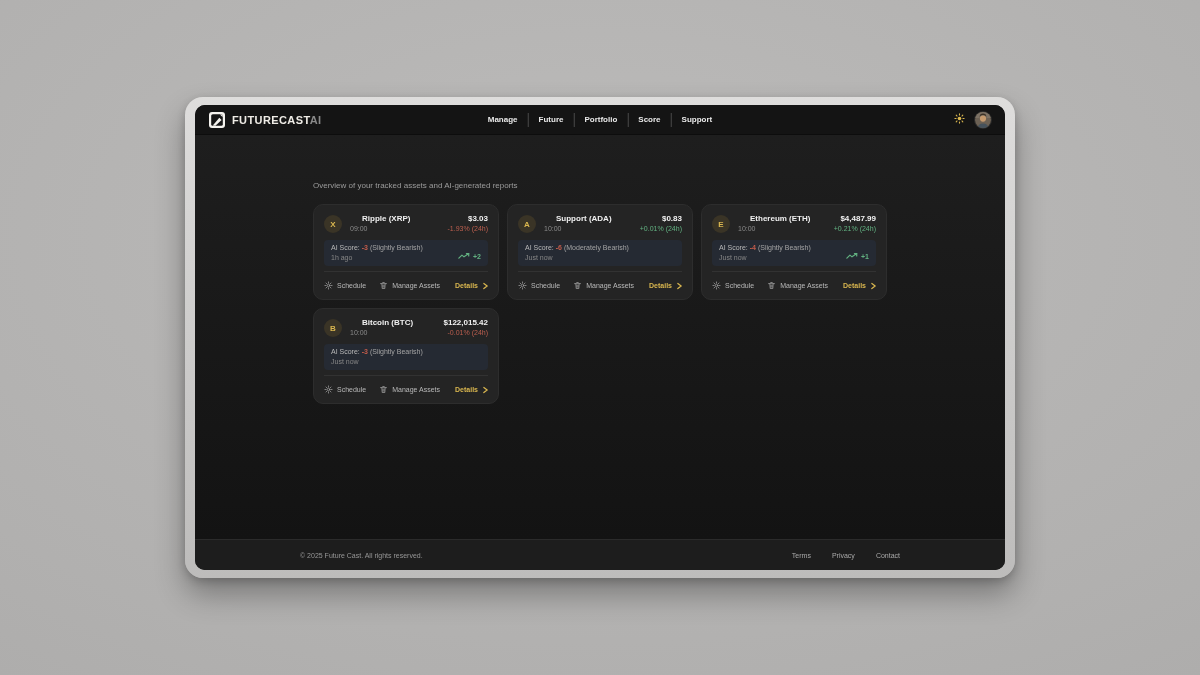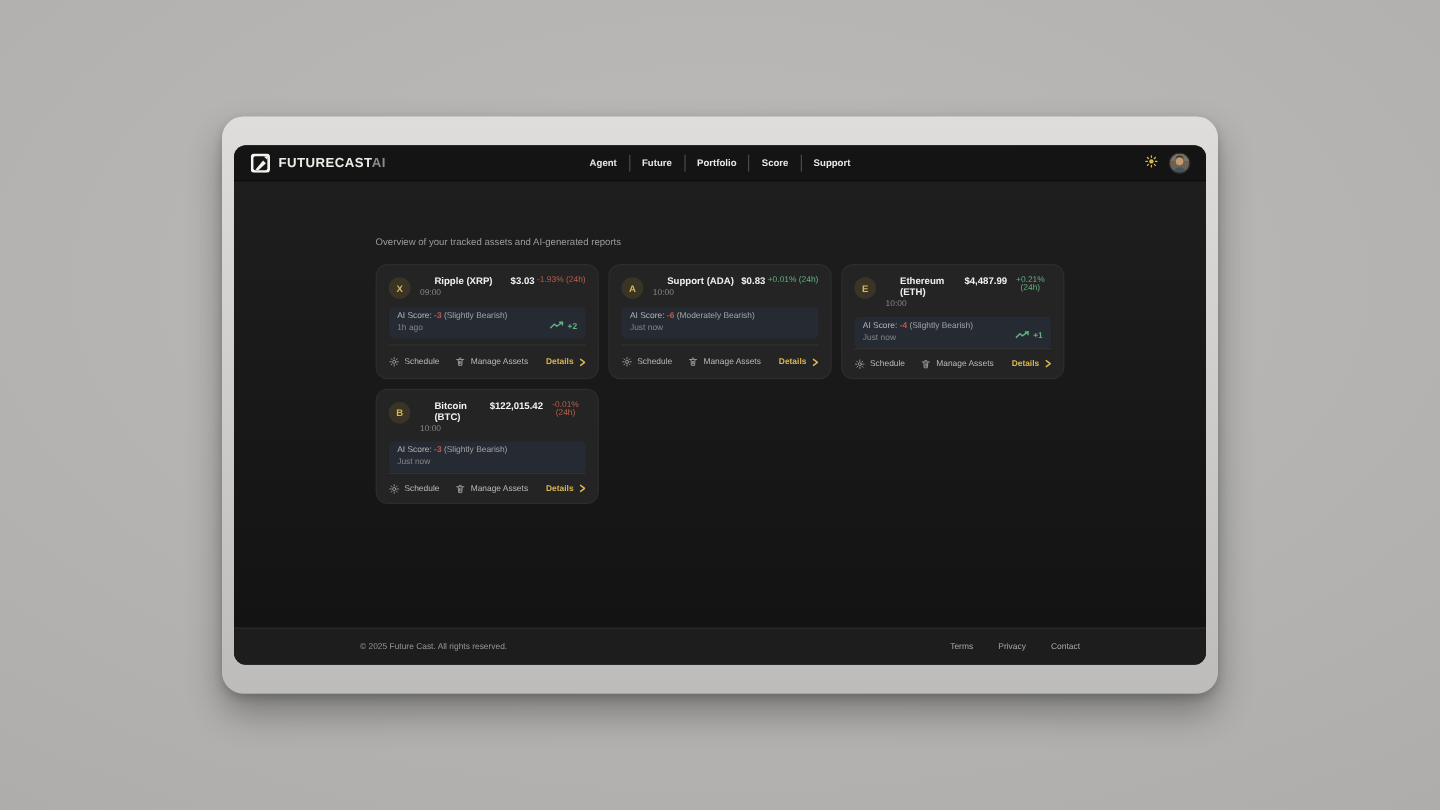--- a/index.html
+++ b/index.html
@@ -11,21 +11,21 @@
   }
   .desktop {
     position: relative; width: 1200px; height: 675px;
     background: radial-gradient(120% 120% at 50% 35%, #bcbbba 0%, #b1b0af 55%, #a7a6a5 100%);
   }
   .window {
     position: absolute; left: 185px; top: 97px; width: 830px; height: 481px;
     border-radius: 18px;
     background: linear-gradient(#dedddc, #bdbcbb);
     box-shadow: 0 16px 30px rgba(0,0,0,.32), 0 3px 8px rgba(0,0,0,.18);
-    padding: 24px 10px;
+    padding: 8px 10px;
   }
   .app {
     width: 100%; height: 100%; border-radius: 10px; overflow: hidden;
     background: #191919; display: flex; flex-direction: column;
   }
 
   
   .app-header {
     flex: 0 0 30px; background: #141414; border-bottom: 1px solid #0d0d0d;
     display: flex; align-items: center; padding: 0 14px; position: relative;
@@ -59,21 +59,21 @@
   }
   .card-head { display: flex; align-items: flex-start; }
   .coin {
     flex: 0 0 18px; width: 18px; height: 18px; border-radius: 50%;
     background: #3a3426; color: #d9b64f; font-size: 8px; font-weight: 700;
     display: flex; align-items: center; justify-content: center; margin-top: 1px;
   }
   .head-text { margin-left: 8px; display: flex; flex-direction: column; gap: 2px; }
   .coin-name { font-size: 8px; font-weight: 700; color: #f0f0f0; margin-left: 12px; }
   .coin-time { font-size: 7px; color: #8b8b8b; }
-  .head-price { margin-left: auto; text-align: center; display: flex; flex-direction: row; gap: 2px; }
+  .head-price { margin-left: auto; text-align: right; display: flex; flex-direction: column; gap: 2px; }
   .price { font-size: 8px; font-weight: 700; color: #f2f2f2; }
   .change { font-size: 7px; }
   .change.up { color: #62b181; }
   .change.down { color: #bd5f4f; }
 
   .ai-strip {
     margin-top: 7px; background: #252a33; border-radius: 4px; padding: 4px 7px 5px;
     display: flex; justify-content: space-between; align-items: flex-end;
   }
   .ai-line1 { font-size: 7px; color: #b8b8b8; }
@@ -116,21 +116,21 @@
               <rect x="0" y="0" width="16" height="16" rx="3" fill="#f5f3ef"></rect>
               <rect x="2.2" y="2.2" width="11.6" height="11.6" rx="1.6" fill="#161616"></rect>
               <path d="M3.8 13.4 L10.3 5.8 L12.6 8.0 L6.4 13.8 Z" fill="#f5f3ef"></path>
               <path d="M10.9 2.4 L13.6 2.4 L13.6 5.1 Z" fill="#f5f3ef"></path>
             </svg>
           </span>
           <span class="brand-text"><span>FUTURECAST</span><span class="brand-suffix">AI</span></span>
         </div>
 
         <nav class="main-nav">
-  <a class="nav-item">Agent</a>
+  <a class="nav-item">Manage</a>
 
   <a class="nav-item">Future</a>
 
   <a class="nav-item">Portfolio</a>
 
   <a class="nav-item">Score</a>
 
   <a class="nav-item">Support</a>
 </nav>
 

